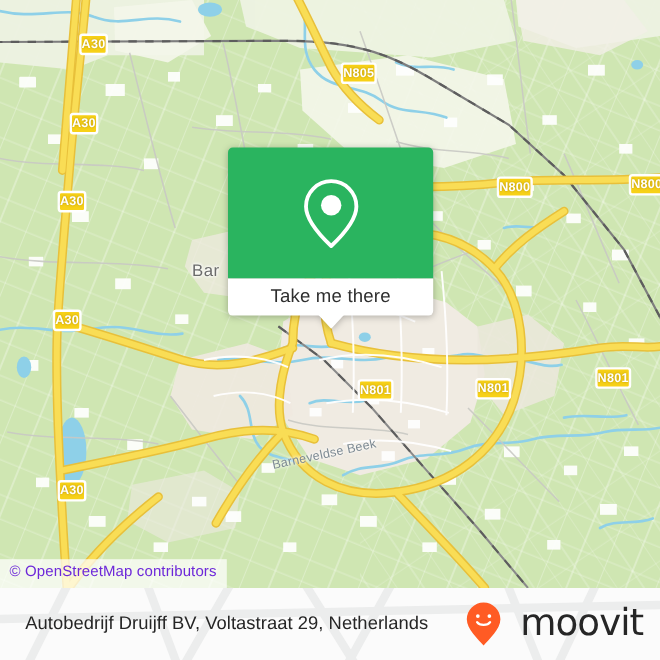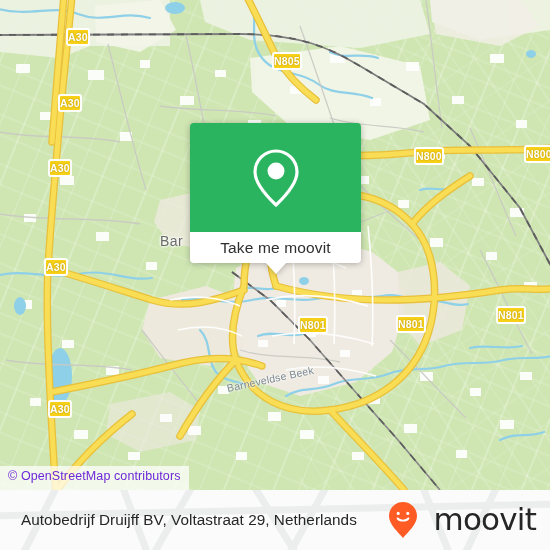--- a/index.html
+++ b/index.html
@@ -155,21 +155,20 @@
     letter-spacing: 0.2px;
   }
   .place-label {
     position: absolute;
     color: #6b6b6b;
     font-size: 14px;
     letter-spacing: 0.4px;
     text-shadow: 0 0 3px #fff, 0 0 3px #fff, 0 0 3px #fff;
     z-index: 22;
     white-space: nowrap;
-    margin-top: 16px;
   }
   .water-label {
     position: absolute;
     color: #7d8a93;
     font-size: 10.5px;
     letter-spacing: 0.2px;
     text-shadow: 0 0 3px #fff, 0 0 3px #fff;
     z-index: 22;
     white-space: nowrap;
   }
@@ -382,39 +381,39 @@
 
     <div class="place-label" style="left:160px; top:217px;">Bar</div>
 
     <div class="water-label" style="left:227px; top:382px; transform:rotate(-12deg); transform-origin:left center;">Barneveldse Beek</div>
 
     <div class="shield" style="left:66px;  top:28px;">A30</div>
     <div class="shield" style="left:58px;  top:94px;">A30</div>
     <div class="shield" style="left:48px;  top:159px;">A30</div>
     <div class="shield" style="left:44px;  top:258px;">A30</div>
     <div class="shield" style="left:48px;  top:400px;">A30</div>
-    <div class="shield" style="left:272px; top:52px;">N805</div>
+    <div class="shield" style="left:284px; top:52px;">N805</div>
     <div class="shield" style="left:414px; top:147px;">N800</div>
     <div class="shield" style="left:524px; top:145px;">N800</div>
     <div class="shield" style="left:298px; top:316px;">N801</div>
     <div class="shield" style="left:396px; top:315px;">N801</div>
     <div class="shield" style="left:496px; top:306px;">N801</div>
 
     <div id="osm-attrib">© OpenStreetMap contributors</div>
   </div>
 
   <div id="popup-card">
     <div id="popup-head">
       <svg width="52" height="62" viewBox="0 0 52 62">
         <path d="M26 4 C14.4 4 5 13.4 5 25 C5 36 16 48.5 26 58 C36 48.5 47 36 47 25 C47 13.4 37.6 4 26 4 Z" fill="none" stroke="#ffffff" stroke-width="3.2" stroke-linejoin="round"></path>
         <circle cx="26" cy="24" r="8.5" fill="#ffffff"></circle>
       </svg>
     </div>
     <div id="popup-foot">
-      <span id="popup-label">Take me moovit</span>
+      <span id="popup-label">Take me there</span>
       <div id="popup-tail"></div>
     </div>
   </div>
 
   <div id="footer">
     <svg id="footer-watermark" viewBox="0 0 550 60">
       <rect x="0" y="0" width="550" height="60" fill="#fbfbfb"></rect>
       <g fill="none" stroke="#eceded" stroke-width="7" stroke-linecap="round">
         <path d="M60 -10 L20 70"></path>
         <path d="M120 -10 L150 70"></path>

